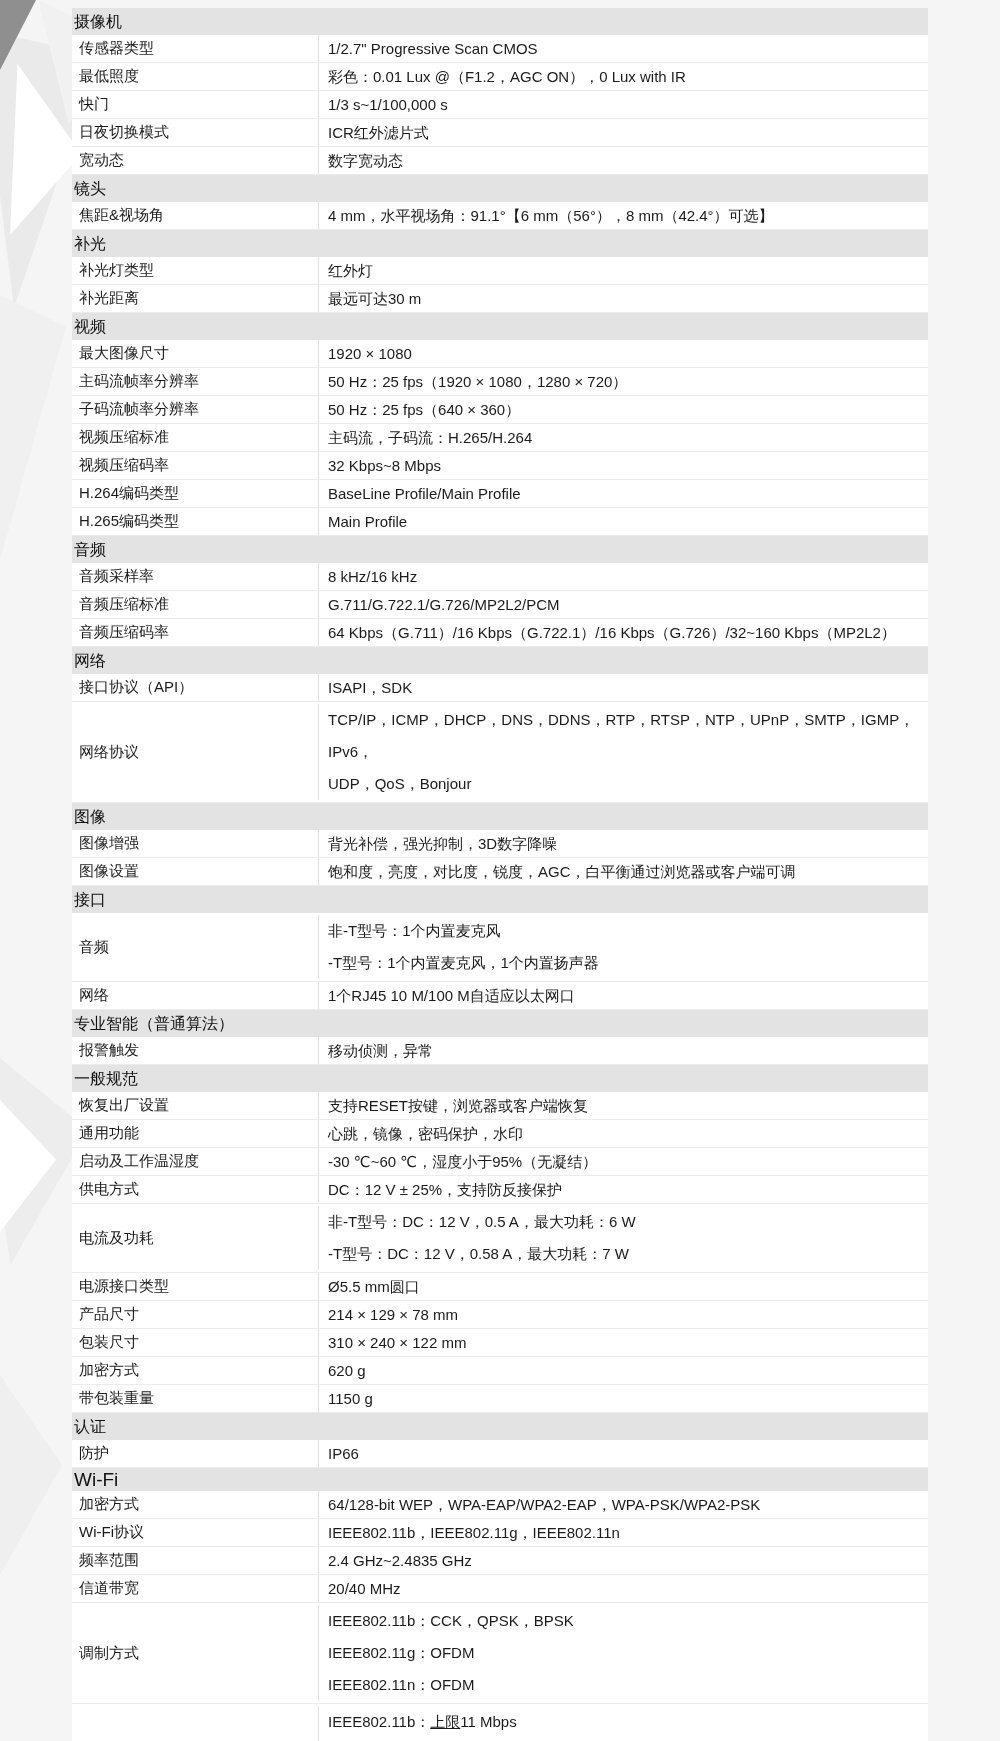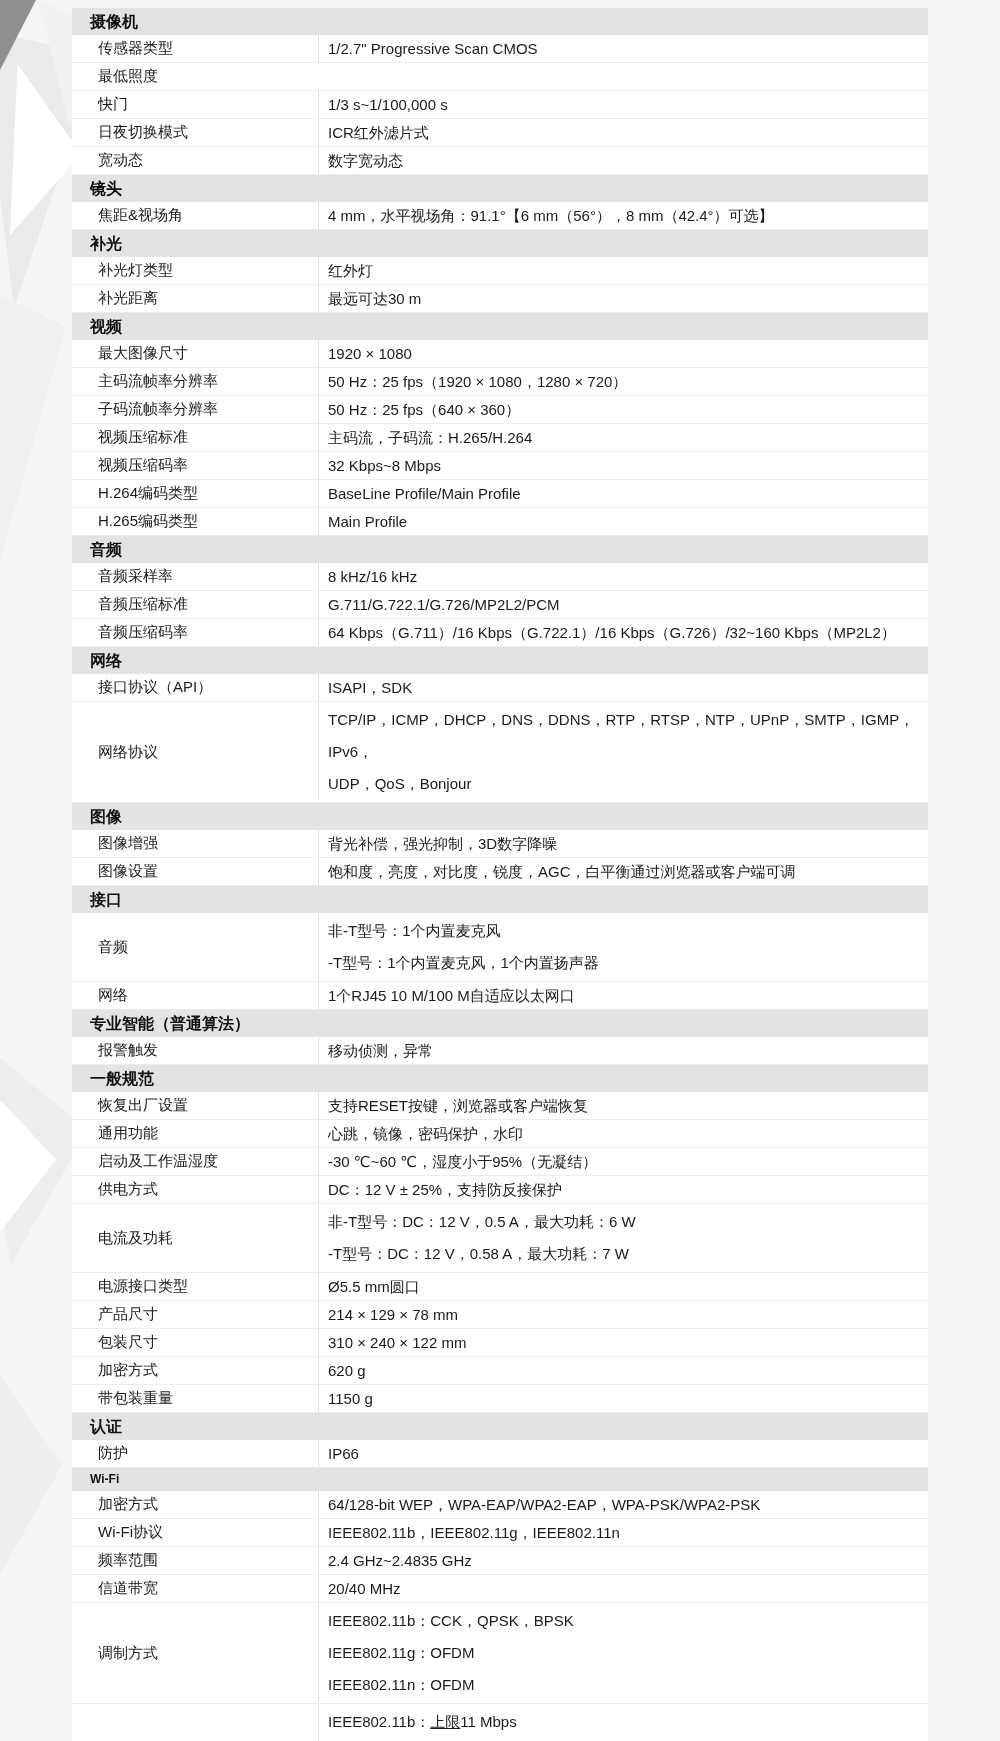--- a/index.html
+++ b/index.html
@@ -30,46 +30,46 @@
   .sh-f {left:0;top:1100px;width:56px;height:132px;background:#ffffff;clip-path:polygon(0 0,100% 45%,0 100%);}
   .sh-g {left:0;top:1375px;width:62px;height:200px;background:#efefef;clip-path:polygon(0 0,100% 45%,0 100%);}
 
   #spec-table{
     position:absolute;
     left:72px;top:8px;width:856px;
   }
   .sec-header{
     background:var(--header-bg);
     color:var(--header-text);
-    font-weight:bold;
+    font-weight:normal;
     font-size:16px;
     height:27px;
     line-height:27px;
-    padding-left:18px;
+    padding-left:2px;
   }
   .sec-header.compact{
-    font-size:12px;
+    font-size:19px;
     height:23px;
     line-height:23px;
   }
   .spec-row{
     display:flex;
     background:var(--cell-bg);
     border-bottom:1px solid var(--row-line);
   }
   .cell{
     font-size:15px;
     display:flex;
     flex-direction:column;
     justify-content:center;
   }
   .cell.label{
     width:246px;
     flex:0 0 246px;
-    padding-left:26px;
+    padding-left:7px;
   }
   .cell.value{
     flex:1 1 auto;
     border-left:1px solid var(--divider);
     padding-left:9px;
     padding-right:6px;
   }
   .spec-row{min-height:28px;}
   .vline{line-height:32px;}
   .spec-row[data-lines="1"] .vline{line-height:27px;}
@@ -92,20 +92,23 @@
 <div id="spec-table">
     <div class="sec-header">摄像机</div>
     <div class="spec-row" data-lines="1">
       <div class="cell label">传感器类型</div>
       <div class="cell value">
         <div class="vline">1/2.7" Progressive Scan CMOS</div>
       </div>
     </div>
     <div class="spec-row" data-lines="1">
       <div class="cell label">最低照度</div>
+      <div class="cell value">
+        <div class="vline">彩色：0.01 Lux @（F1.2，AGC ON），0 Lux with IR</div>
+      </div>
     </div>
     <div class="spec-row" data-lines="1">
       <div class="cell label">快门</div>
       <div class="cell value">
         <div class="vline">1/3 s~1/100,000 s</div>
       </div>
     </div>
     <div class="spec-row" data-lines="1">
       <div class="cell label">日夜切换模式</div>
       <div class="cell value">

